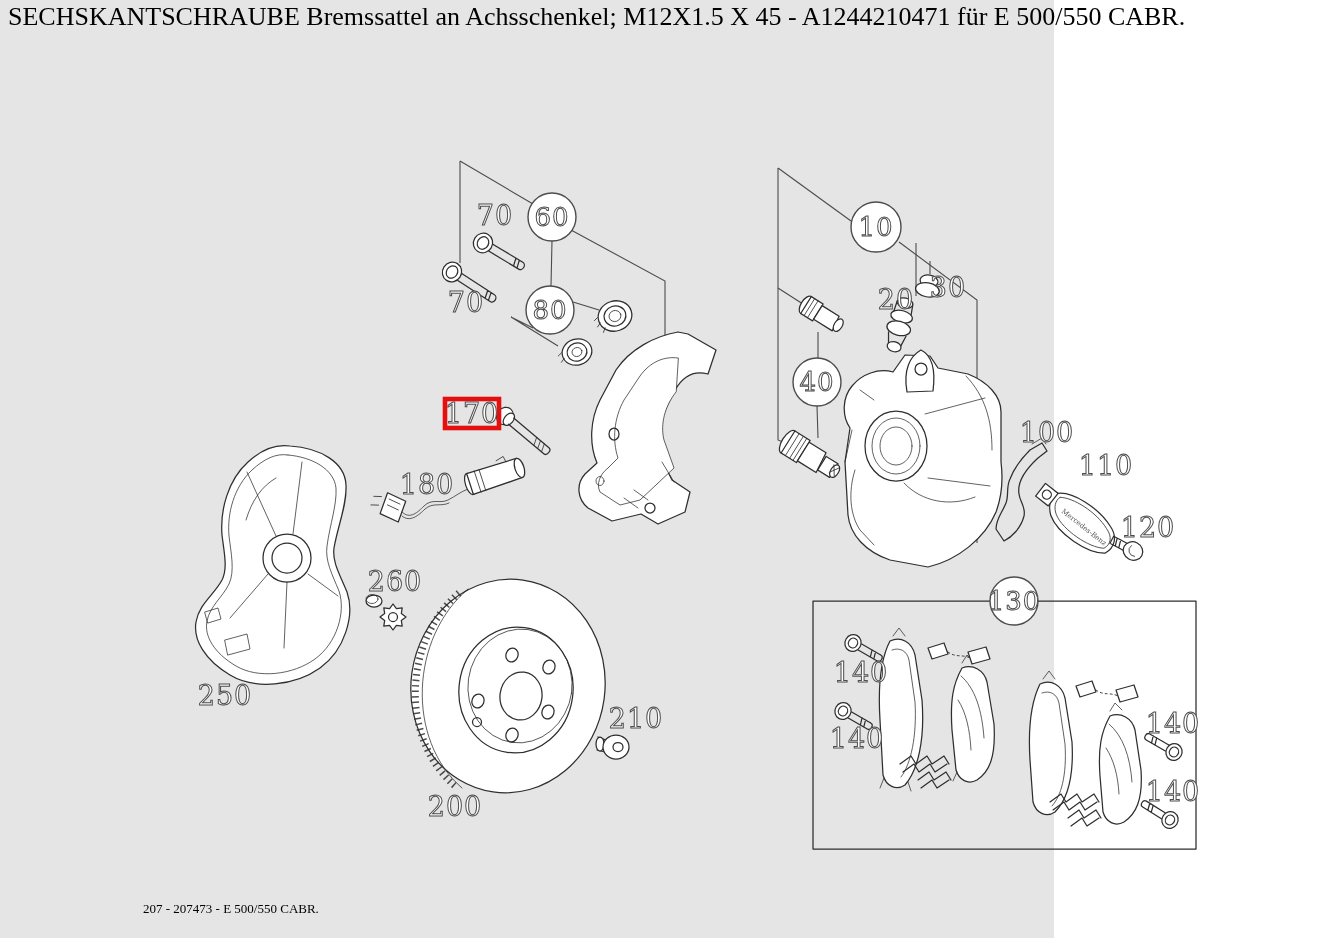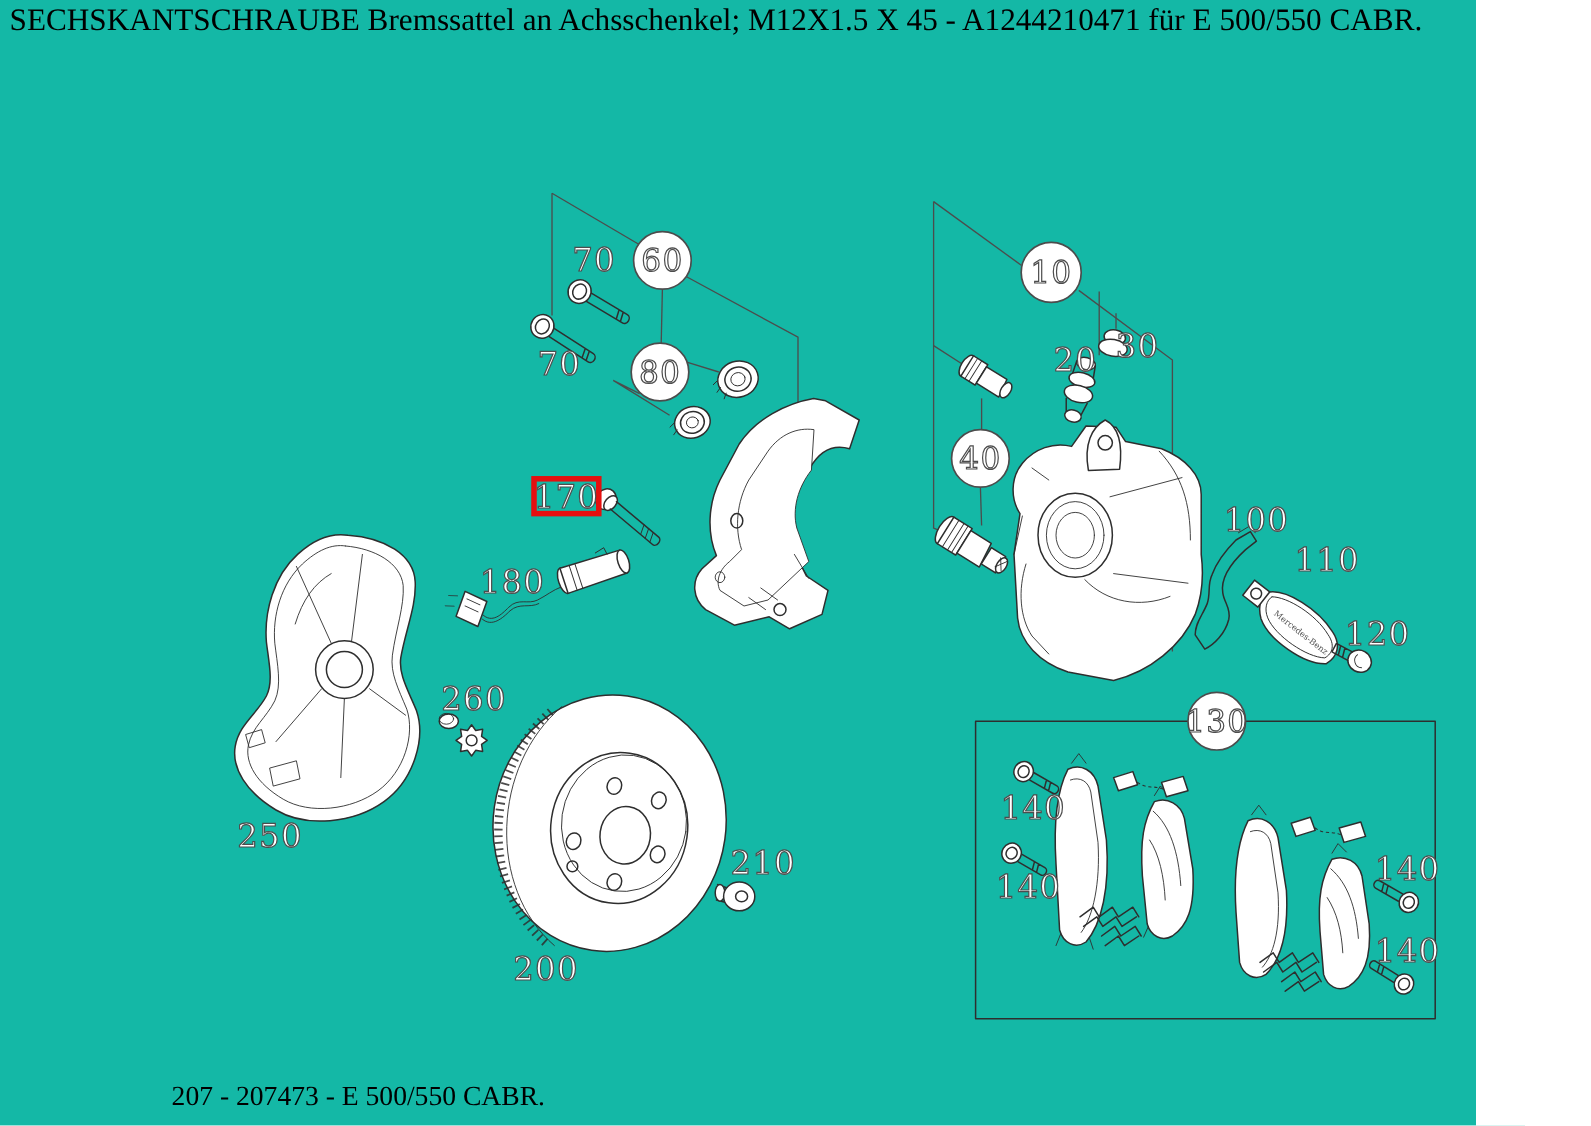--- a/index.html
+++ b/index.html
@@ -1,18 +1,18 @@
 <!DOCTYPE html>
 <html><head>
 <meta charset="utf-8">
 <style>
   html,body{margin:0;padding:0;background:#ffffff;width:1326px;height:938px;overflow:hidden;}
-  #stage{position:relative;width:1230px;height:938px;background:#14b8a6;font-family:"Liberation Serif",serif;}
+  #stage{position:relative;width:1054px;height:938px;background:#e5e5e5;font-family:"Liberation Serif",serif;}
   #title{position:absolute;left:8px;top:2px;font-size:26px;color:#000;white-space:nowrap;}
-  #footer{position:absolute;left:143px;top:901px;font-size:23px;color:#000;white-space:nowrap;}
+  #footer{position:absolute;left:143px;top:901px;font-size:13px;color:#000;white-space:nowrap;}
   svg{position:absolute;left:0;top:0;}
   .lead{stroke:#4c4c4c;stroke-width:1.1;fill:none;}
   .part{stroke:#2e2e2e;stroke-width:1.25;fill:none;stroke-linejoin:round;stroke-linecap:round;}
   .pf{fill:#ffffff;}
   .thin{stroke-width:0.75;}
   .dots{stroke-dasharray:2 3;stroke-width:0.9;}
   .circ{fill:#ffffff;stroke:#4c4c4c;stroke-width:1.4;}
   .num{font-family:"DejaVu Serif",serif;font-size:27px;fill:#ffffff;stroke:#4d4d4d;stroke-width:1;letter-spacing:1px;text-anchor:middle;}
   .numsm{font-size:26px;}
   .brand{font-family:"DejaVu Serif",serif;font-size:7px;fill:#555;stroke:none;}

